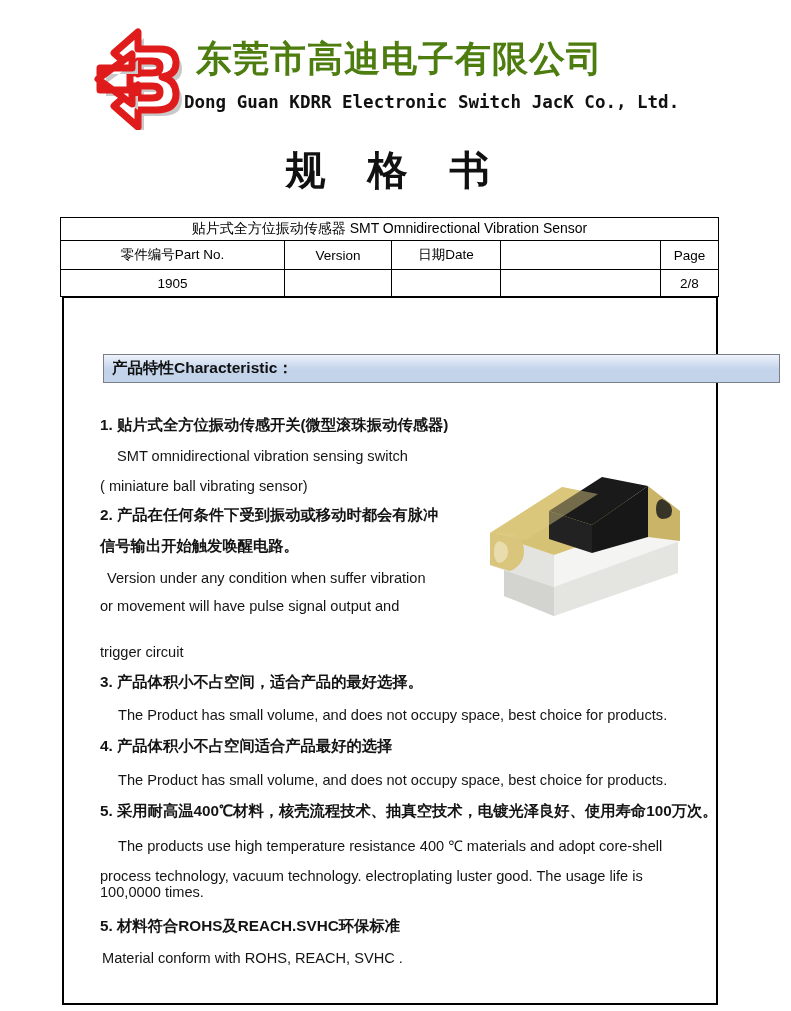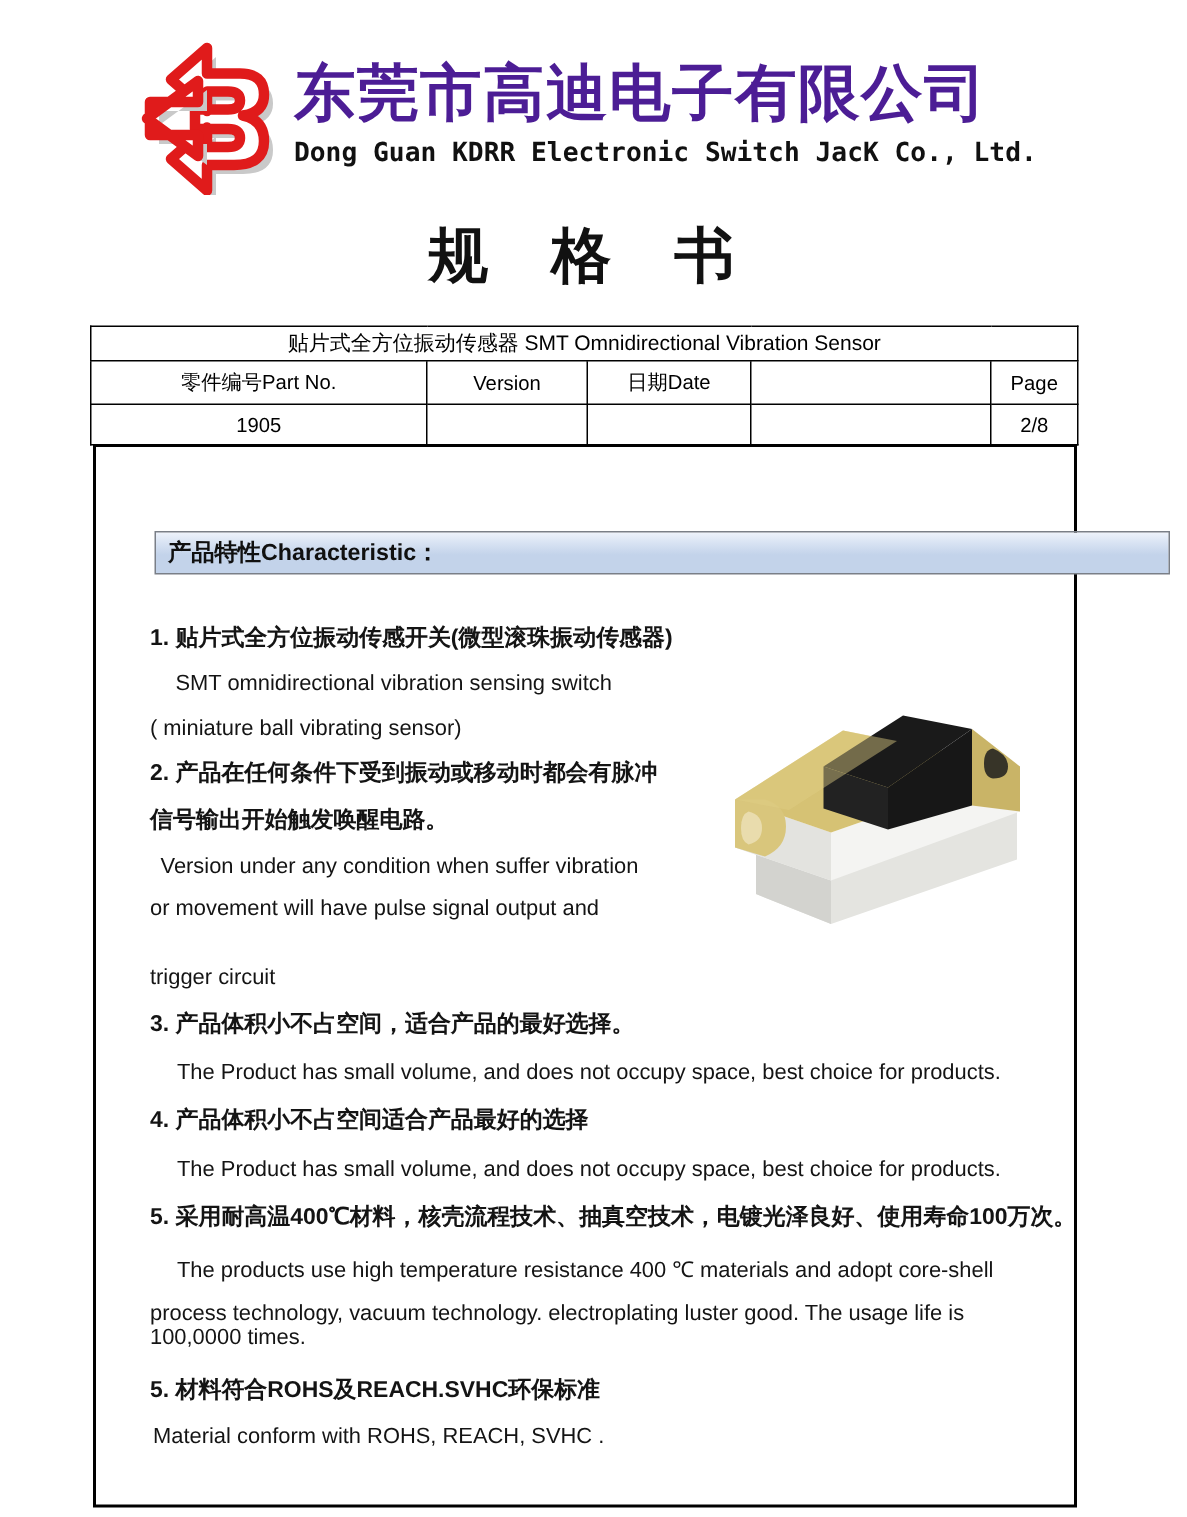--- a/index.html
+++ b/index.html
@@ -26,31 +26,31 @@
   #logo {
     position: absolute;
     left: 88px; top: 26px;
     width: 106px; height: 104px;
   }
   #logo svg { display: block; }
 
   #company-cn {
     position: absolute;
     left: 196px; top: 36px;
-    font-family: Liberation Serif, serif;
-    font-size: 41px;
+    font-family: Liberation Mono, monospace;
+    font-size: 36px;
     font-weight: 700;
     letter-spacing: 1px;
     line-height: 52px;
     white-space: nowrap;
-    color: #4c1d95;
+    color: #4d7c0f;
   }
   #company-en {
     position: absolute;
-    left: 196px; top: 92px;
+    left: 184px; top: 92px;
     font-family: "DejaVu Sans Mono", "Liberation Mono", monospace;
     font-size: 17.5px;
     font-weight: 700;
     letter-spacing: 0px;
     white-space: nowrap;
     color: #111111;
   }
 
   #doc-title {
     position: absolute;

